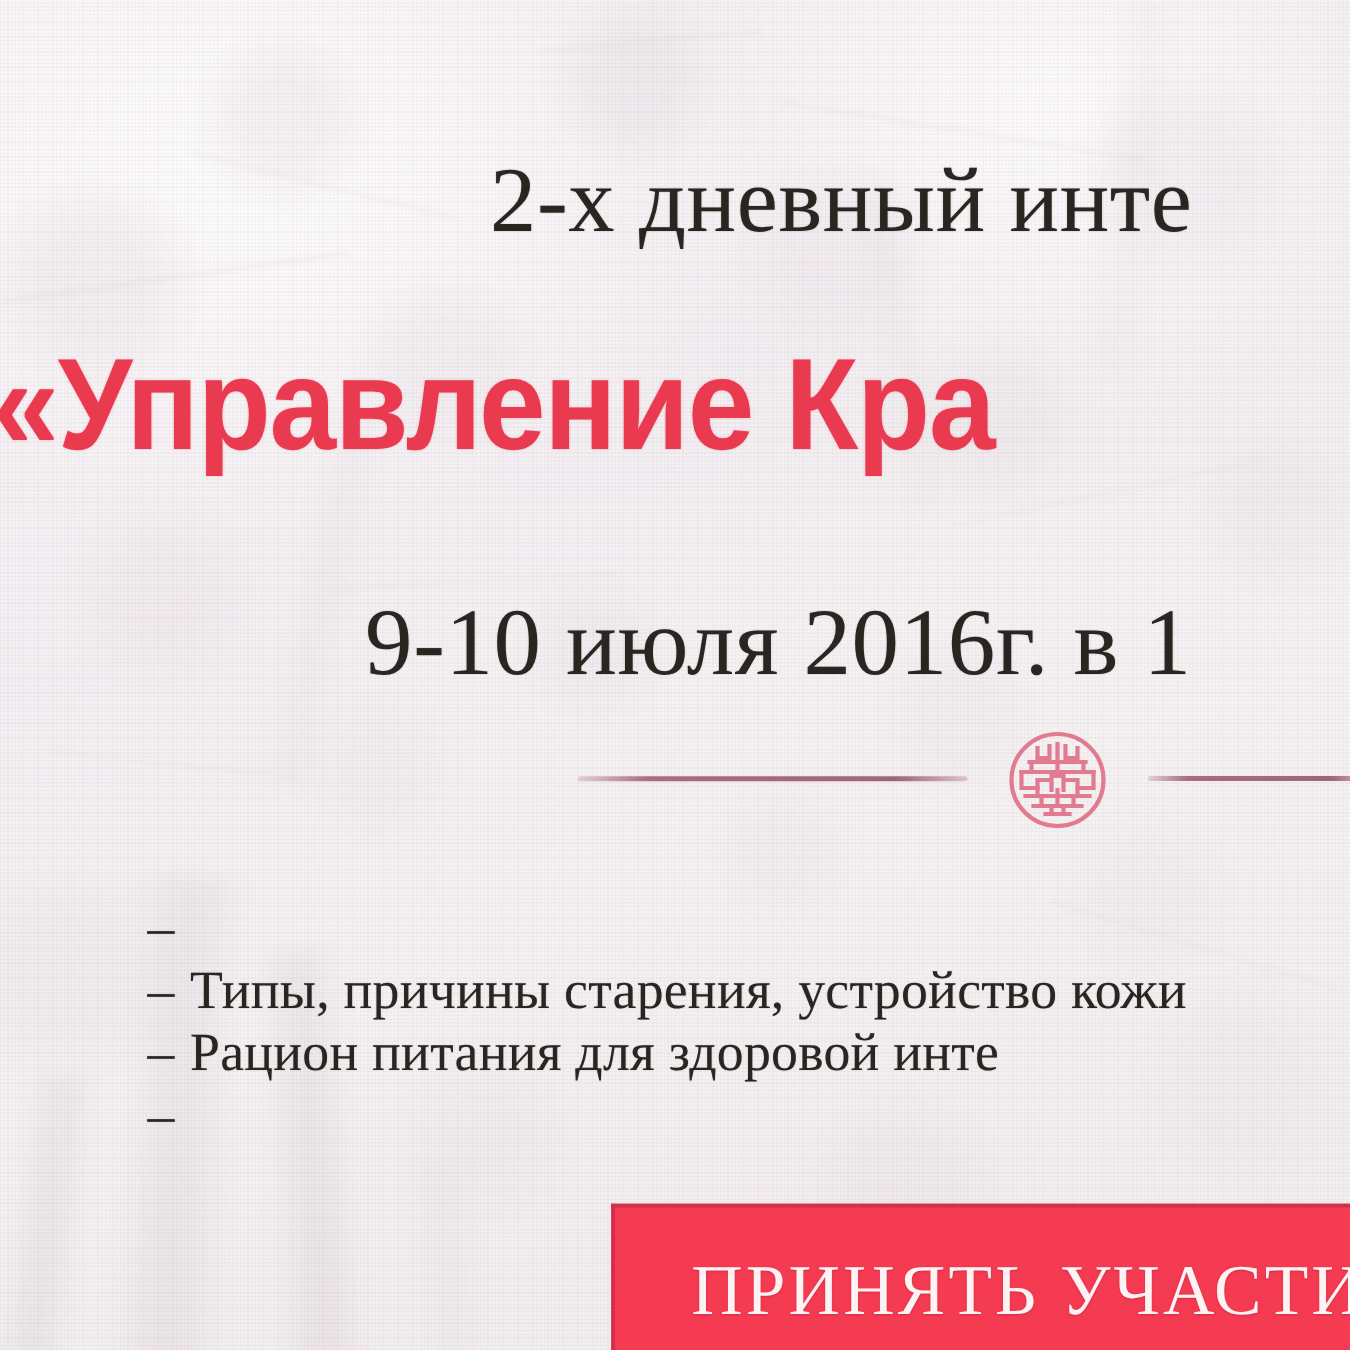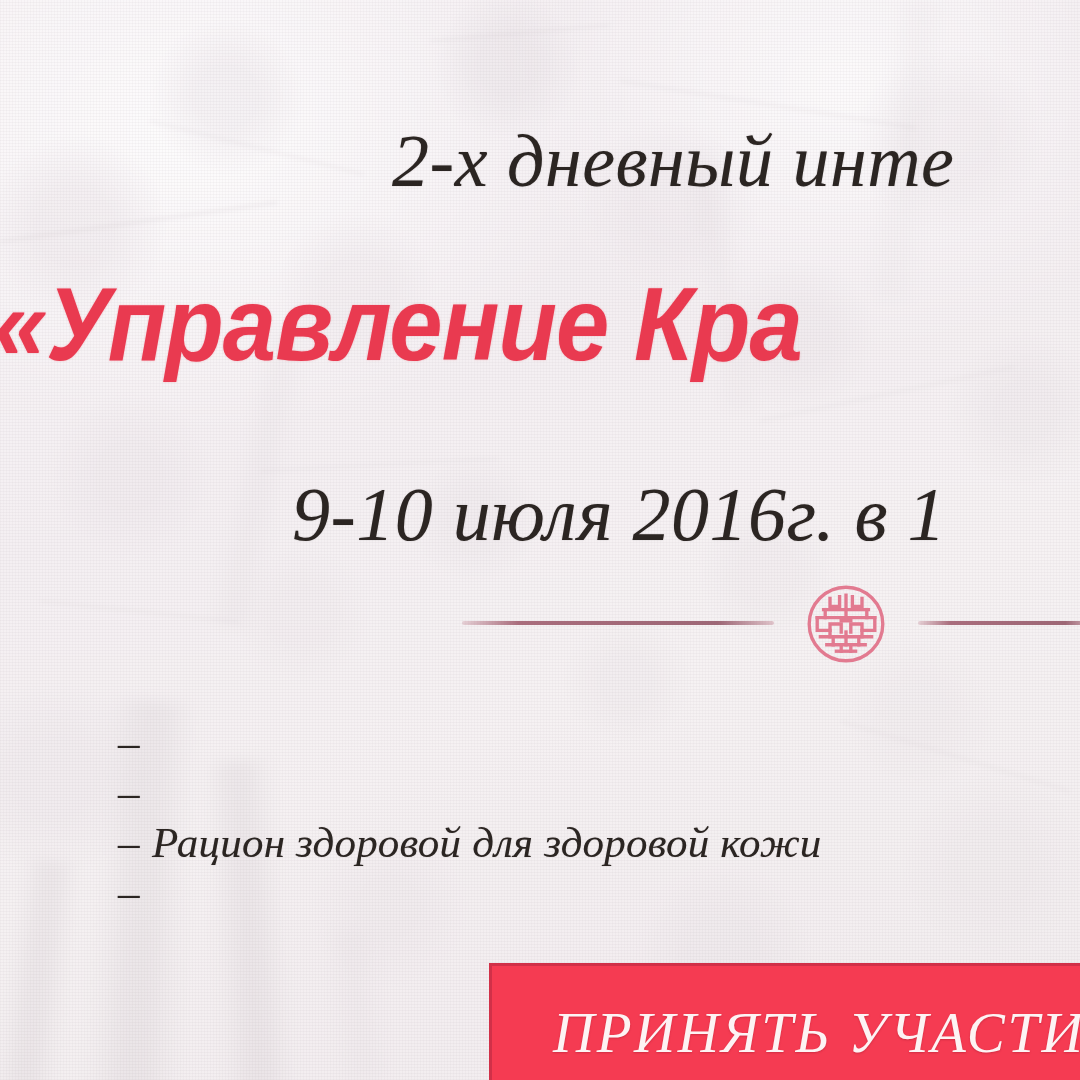--- a/index.html
+++ b/index.html
@@ -9,21 +9,20 @@
     background: #ffffff;
   }
   #poster {
     position: relative;
     width: 1080px;
     height: 1080px;
     overflow: hidden;
     font-family: "Liberation Serif", "DejaVu Serif", serif;
     background-color: #efe7ea;
     isolation: isolate;
-    font-style: italic;
   }
 
   
   .bg-layer {
     position: absolute;
     inset: 0;
     pointer-events: none;
   }
   .bg-base {
     background:
@@ -297,24 +296,25 @@
         </svg>
       </div>
     </div>
 
     <div class="bullets">
       <div class="bullet">
         <span class="bullet-dash">–</span>
       </div>
       <div class="bullet">
         <span class="bullet-dash">–</span>
+        <span class="bullet-text">Типы, причины старения, устройство кожи</span>
       </div>
       <div class="bullet">
         <span class="bullet-dash">–</span>
-        <span class="bullet-text">Рацион здоровой для здоровой кожи</span>
+        <span class="bullet-text">Рацион питания для здоровой инте</span>
       </div>
       <div class="bullet">
         <span class="bullet-dash">–</span>
       </div>
     </div>
 
     <div class="cta">
       <div class="cta-label">ПРИНЯТЬ УЧАСТИ</div>
     </div>
 

